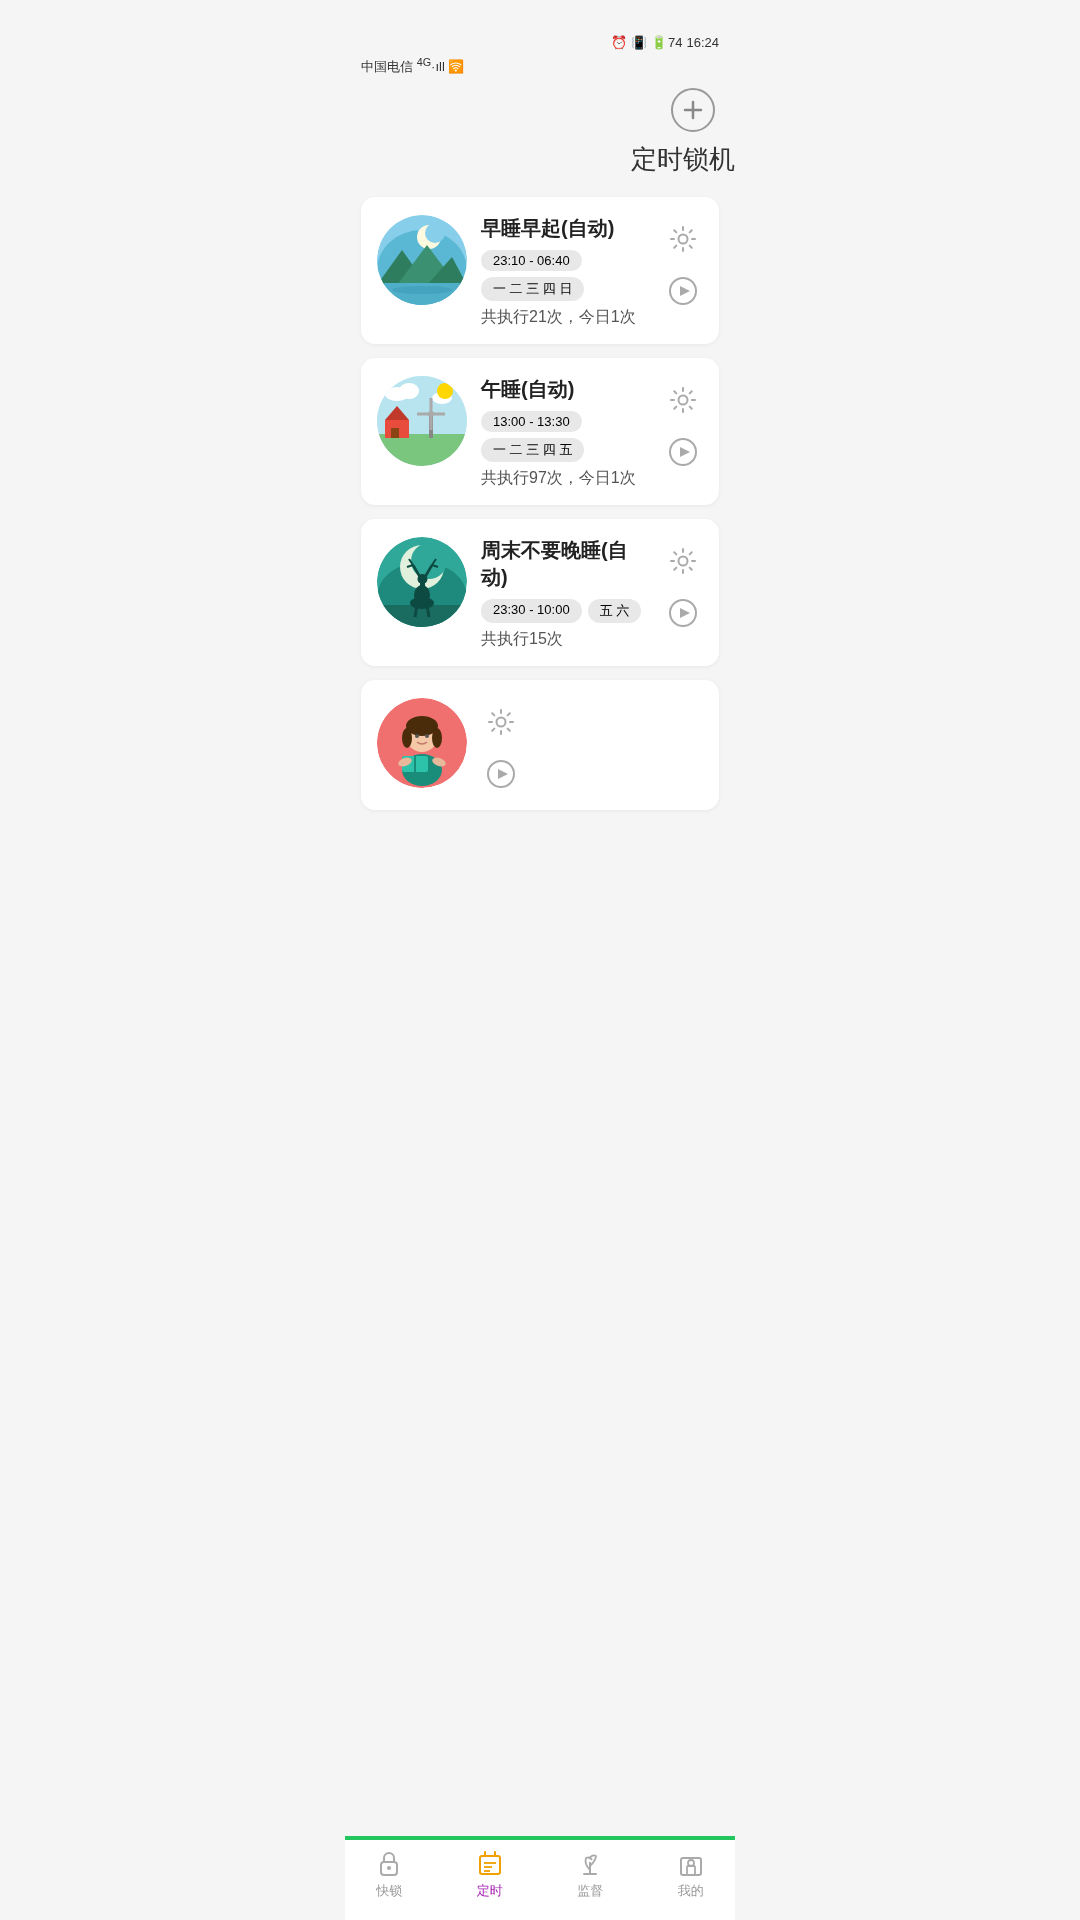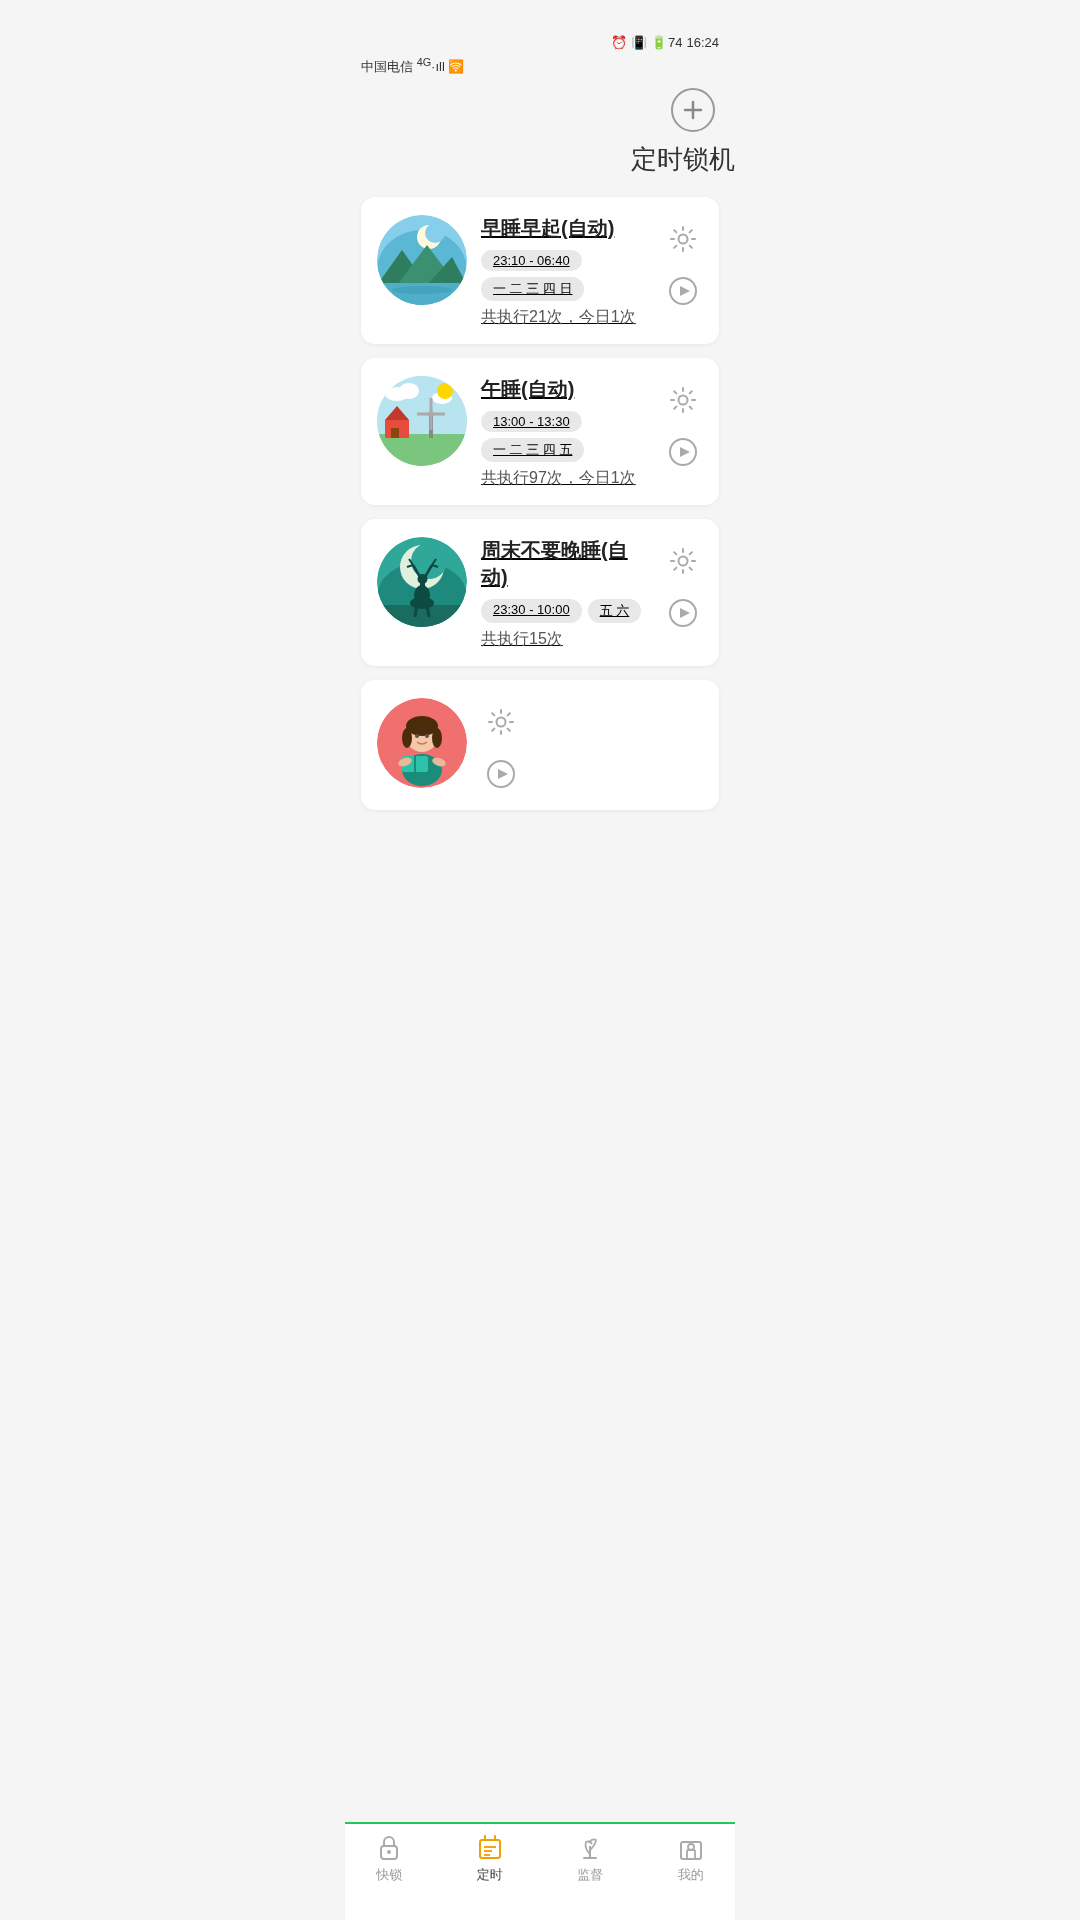--- a/index.html
+++ b/index.html
@@ -57,21 +57,20 @@
       gap: 14px;
     }
     .card {
       background: #fff;
       border-radius: 14px;
       padding: 18px 16px 16px;
       display: flex;
       align-items: flex-start;
       gap: 14px;
       box-shadow: 0 1px 4px rgba(0,0,0,0.06);
-      text-decoration: underline;
     }
     .card-avatar {
       width: 90px;
       height: 90px;
       border-radius: 50%;
       flex-shrink: 0;
       overflow: hidden;
       position: relative;
     }
     .card-avatar svg {
@@ -131,25 +130,25 @@
     }
 
     
     .bottom-nav {
       position: fixed;
       bottom: 0;
       left: 50%;
       transform: translateX(-50%);
       width: 390px;
       background: #fff;
-      border-top: 2px solid #22c55e;
+      border-top: 4px solid #22c55e;
       display: flex;
       justify-content: space-around;
       align-items: center;
-      padding: 10px 0 36px;
+      padding: 10px 0 20px;
       gap: 12px;
     }
     .nav-item {
       display: flex;
       flex-direction: column;
       align-items: center;
       gap: 4px;
       cursor: pointer;
       min-width: 70px;
     }
@@ -157,21 +156,21 @@
       width: 28px;
       height: 28px;
       display: flex;
       align-items: center;
       justify-content: center;
     }
     .nav-label {
       font-size: 13px;
       color: #999;
     }
-    .nav-label.active { color: #404040; }
+    .nav-label.active { color: #a21caf; }
     .nav-icon.active svg path, .nav-icon.active svg rect, .nav-icon.active svg line {
       stroke: #f0a000;
     }
     .nav-icon.active svg { color: #f0a000; }
 
     .main-content {
       padding-bottom: 90px;
     }
   </style>
 </head>

